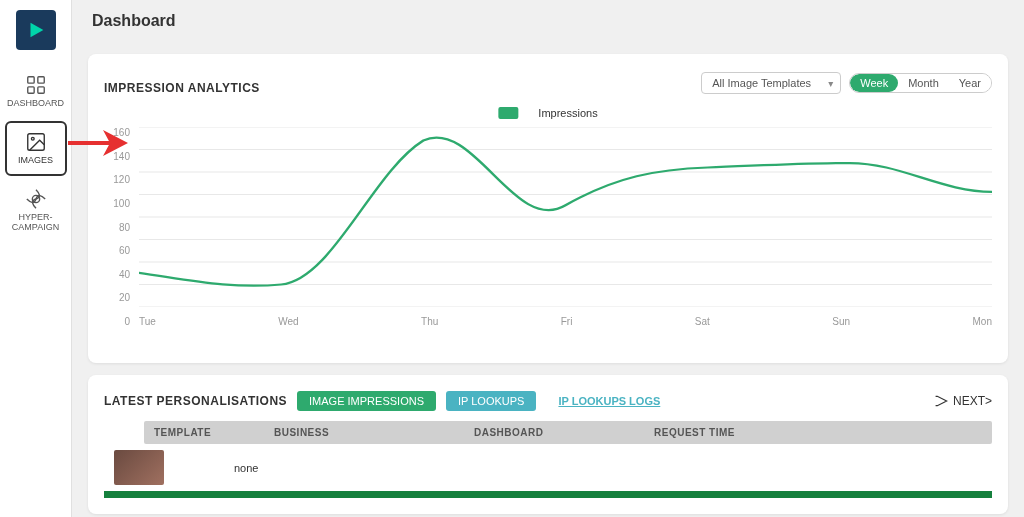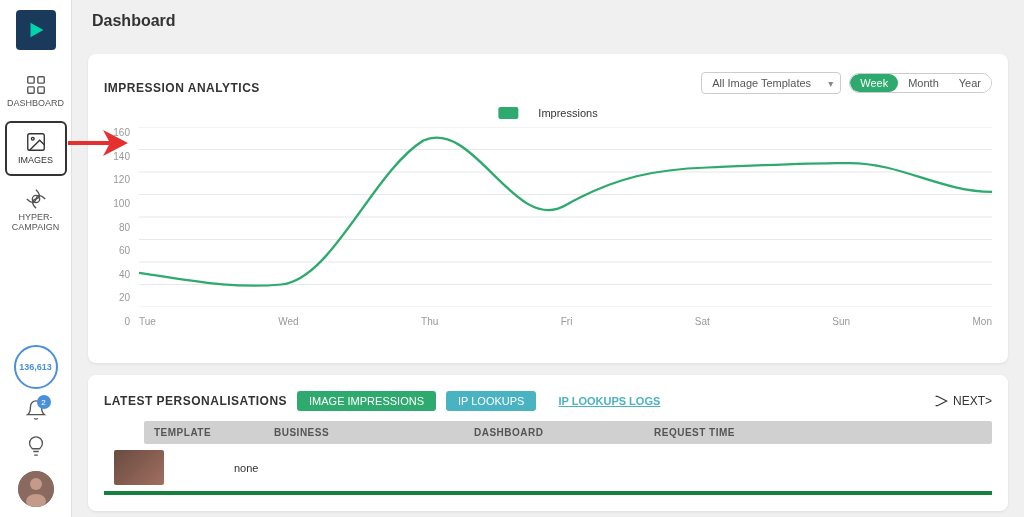--- a/index.html
+++ b/index.html
@@ -313,21 +313,21 @@
       letter-spacing: 0.5px;
       border-radius: 2px;
       margin-left: 40px;
     }
     .table-row {
       display: grid;
       grid-template-columns: 120px 200px 180px 1fr;
       padding: 6px 10px;
       font-size: 11px;
       color: #333;
-      border-bottom: 4px solid #15803d;
+      border-bottom: 7px solid #15803d;
       align-items: center;
     }
     .thumbnail {
       width: 50px;
       height: 35px;
       background: #8a6a5e;
       border-radius: 2px;
       overflow: hidden;
     }
     .thumbnail-inner {
@@ -376,44 +376,20 @@
     <span class="sidebar-item-label">HYPER-<br>CAMPAIGN</span>
   </div>
 
   <div class="red-arrow">
     <svg width="60" height="30" viewBox="0 0 60 30">
       <polygon points="60,15 35,2 42,15 35,28" fill="#e63030"></polygon>
       <line x1="0" y1="15" x2="42" y2="15" stroke="#e63030" stroke-width="4"></line>
     </svg>
   </div>
 
-  <div class="sidebar-bottom">
-    <div class="circle-badge">
-      <span>136,613</span>
-    </div>
-    <div class="bell-badge">
-      <svg width="22" height="22" viewBox="0 0 24 24" fill="none" stroke="#555" stroke-width="1.5">
-        <path d="M18 8A6 6 0 0 0 6 8c0 7-3 9-3 9h18s-3-2-3-9"></path>
-        <path d="M13.73 21a2 2 0 0 1-3.46 0"></path>
-      </svg>
-      <span class="badge-num">2</span>
-    </div>
-    <div style="cursor:pointer;">
-      <svg width="22" height="22" viewBox="0 0 24 24" fill="none" stroke="#555" stroke-width="1.5">
-        <path d="M9 18h6M10 22h4M12 2a7 7 0 0 1 7 7c0 2.5-1.5 4.7-3 6H8c-1.5-1.3-3-3.5-3-6a7 7 0 0 1 7-7z"></path>
-      </svg>
-    </div>
-    <div class="avatar">
-      <svg width="36" height="36" viewBox="0 0 36 36">
-        <circle cx="18" cy="18" r="18" fill="#8a6a5e"></circle>
-        <circle cx="18" cy="13" r="6" fill="#c49a8a"></circle>
-        <ellipse cx="18" cy="30" rx="10" ry="7" fill="#c49a8a"></ellipse>
-      </svg>
-    </div>
-  </div>
 </div>
 
 <div class="main-content">
   <div class="header">
     <span>Dashboard</span>
   </div>
 
   <div class="content-area">
 
     <div class="card">

